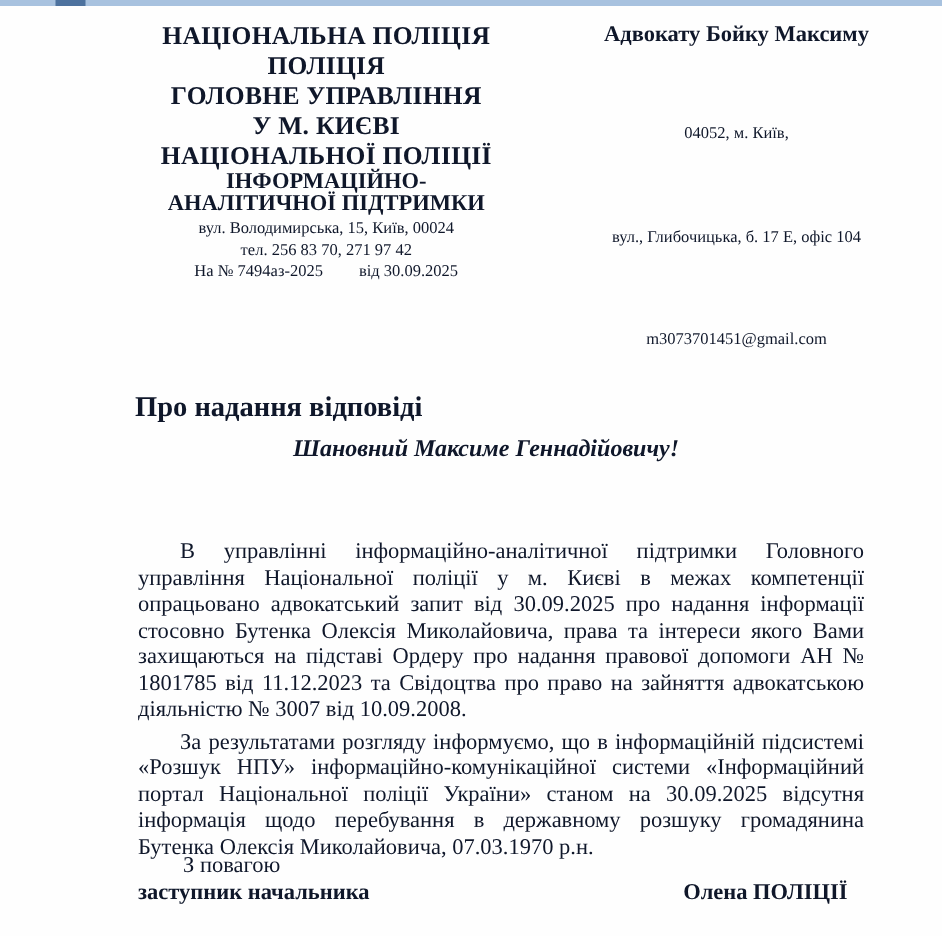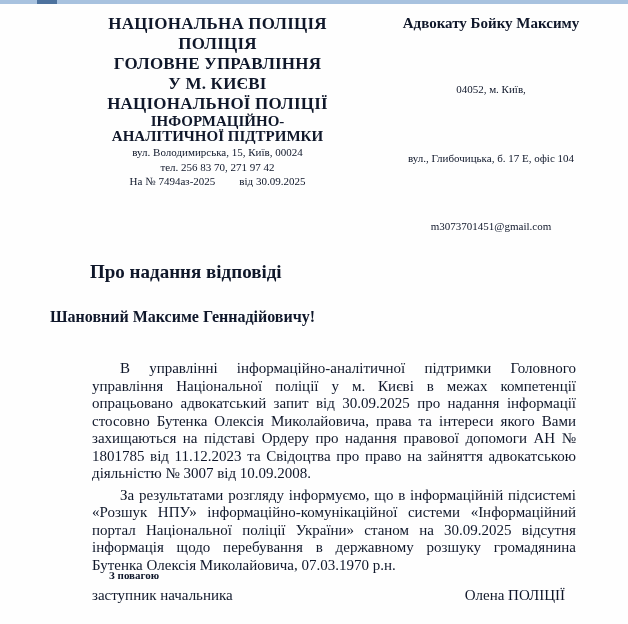--- a/index.html
+++ b/index.html
@@ -73,53 +73,55 @@
   
   .subject {
     position: absolute;
     left: 90px; top: 261px;
     font-size: 19px;
     font-weight: 700;
   }
   
   .salutation {
     position: absolute;
-    left: 50px; top: 308px;
+    left: 50px; top: 291px;
     width: 548px;
+    text-align: center;
     font-size: 16px;
     font-weight: 700;
+    font-style: italic;
   }
   
   .body-text {
     position: absolute;
     left: 88px; top: 356px;
     width: 492px;
     font-size: 15px;
     line-height: 17.5px;
     text-align: justify;
   }
   .body-text p {
     margin: 4px;
     text-indent: 28px;
   }
   
   .closing {
     position: absolute;
-    left: 109px; top: 569px;
-    font-size: 11px;
-    font-weight: 700;
+    left: 122px; top: 569px;
+    font-size: 15px;
+    font-weight: 400;
   }
   .sig-row {
     position: absolute;
     left: 92px; top: 587px;
     width: 473px;
     display: flex;
     justify-content: space-between;
     font-size: 15px;
-    font-weight: 400;
+    font-weight: 700;
   }
 </style>
 </head>
 <body>
 
 <div class="page">
 
   <div class="top-scrollbar">
     <div class="thumb"></div>
   </div>

